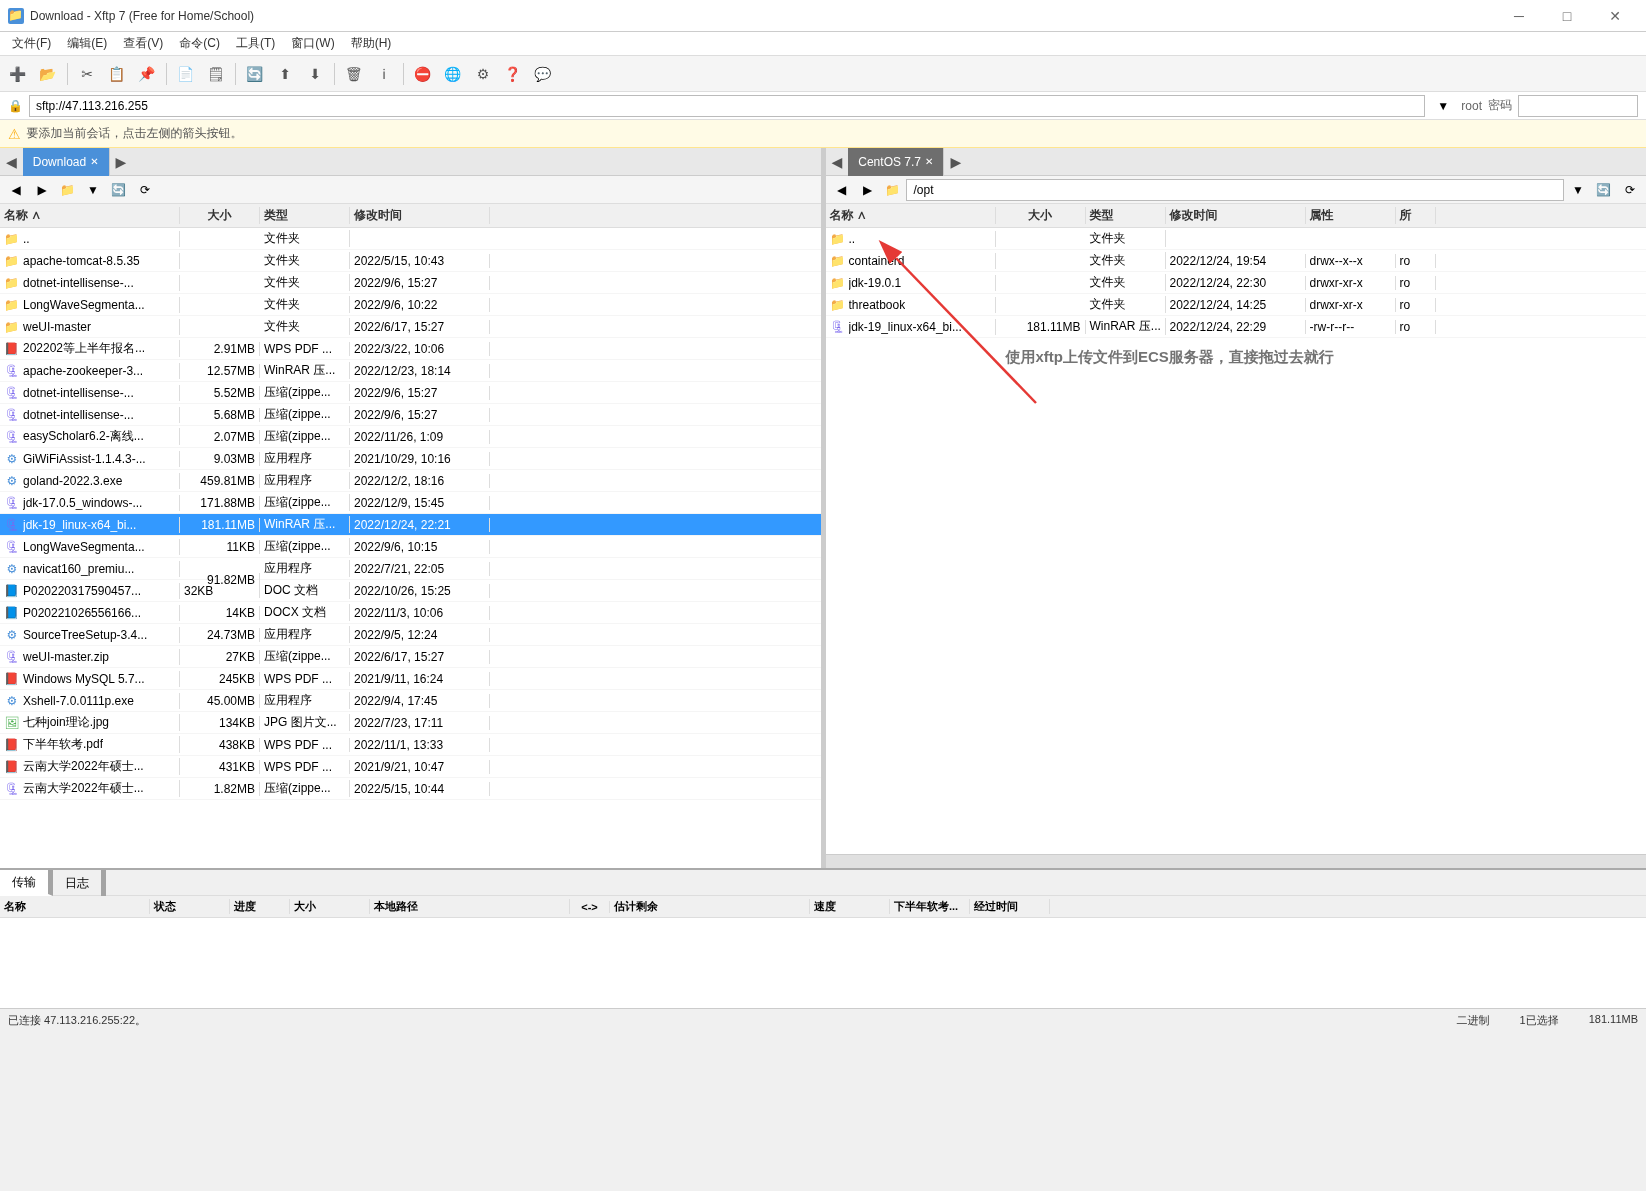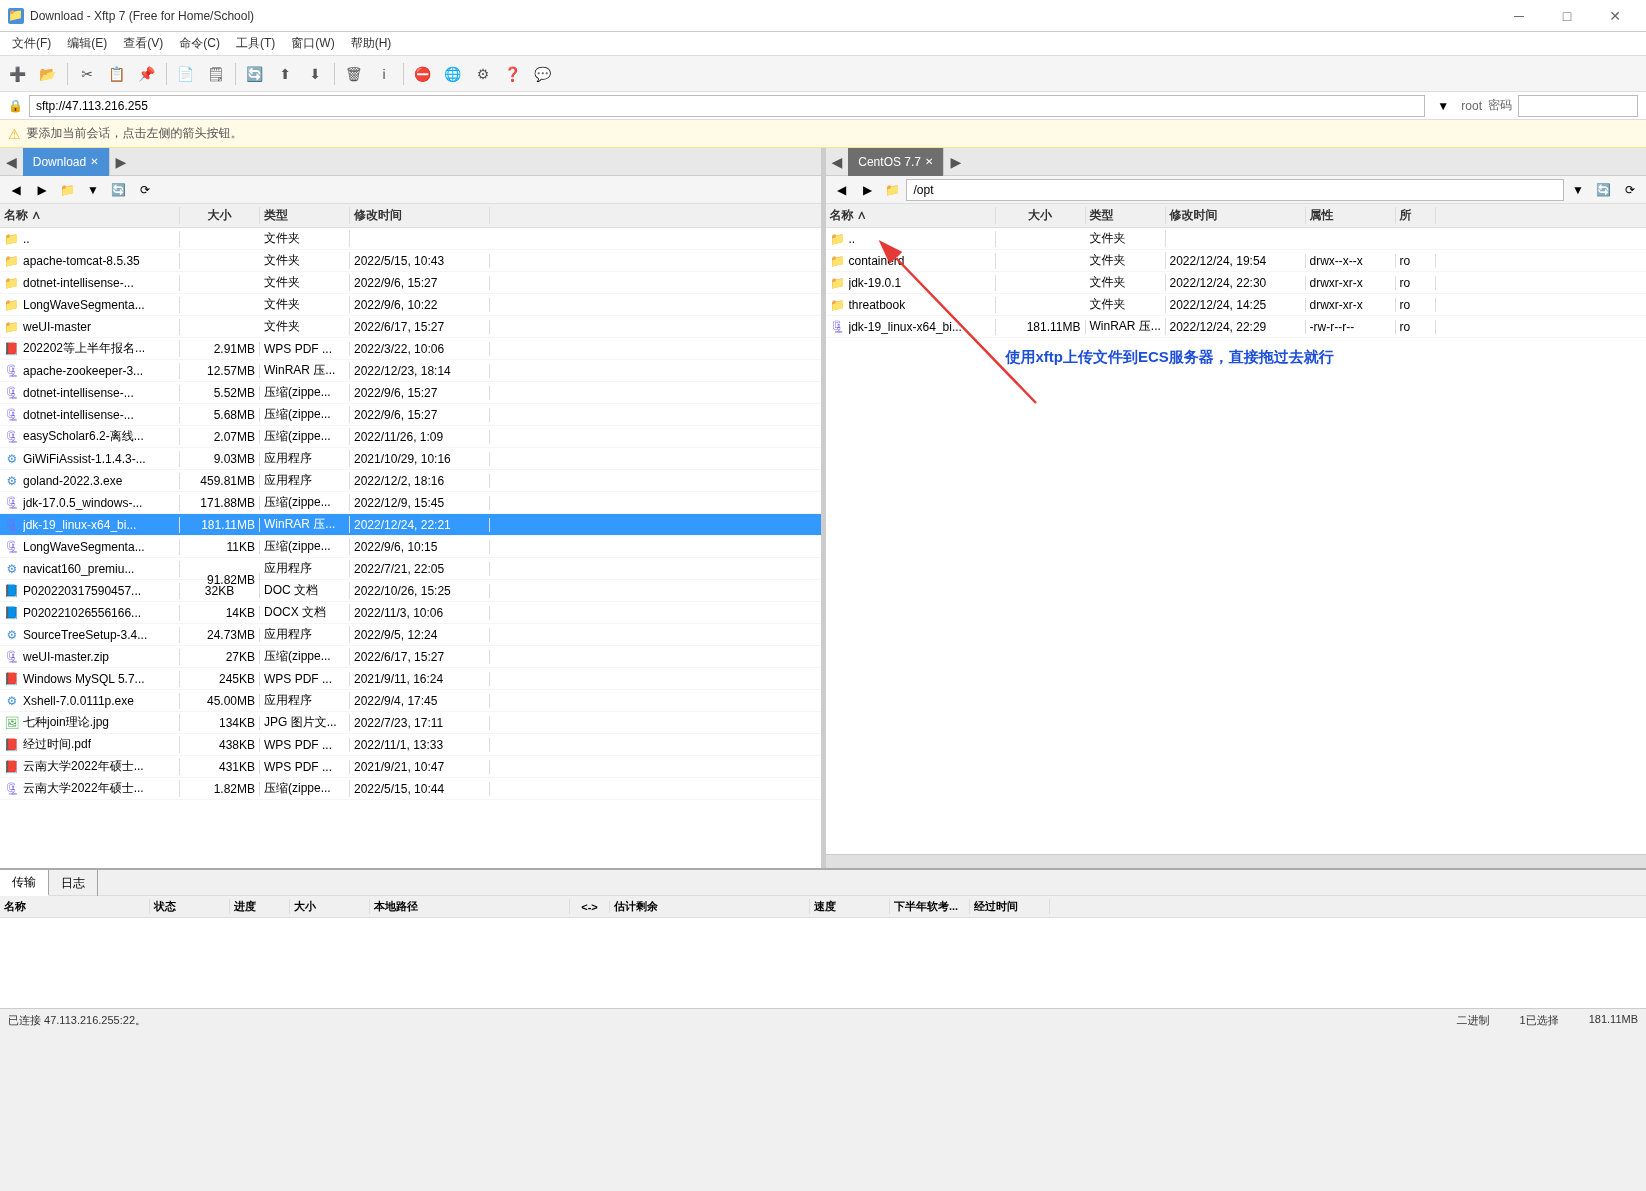--- a/index.html
+++ b/index.html
@@ -64,21 +64,21 @@
     .folder-icon { color: #f5a623; }
     .zip-icon { color: #7b68ee; }
     .exe-icon { color: #4a90d9; }
     .pdf-icon { color: #e53935; }
     .doc-icon { color: #1565c0; }
     .jpg-icon { color: #4caf50; }
 
     
     .bottom-panel { height: 140px; border-top: 2px solid #aaa; background: #fff; display: flex; flex-direction: column; }
     .bottom-tabs { display: flex; height: 26px; border-bottom: 1px solid #ddd; background: #f0f0f0; }
-    .bottom-tab { padding: 0 12px; height: 26px; display: flex; align-items: center; font-size: 12px; cursor: pointer; border-right: 1px solid #a3a3a3; }
+    .bottom-tab { padding: 0 12px; height: 26px; display: flex; align-items: center; font-size: 12px; cursor: pointer; border-right: 5px solid #a3a3a3; }
     .bottom-tab.active { background: #fff; border-bottom: 2px solid #fff; }
     .transfer-header { display: flex; align-items: center; height: 22px; background: #f0f0f0; border-bottom: 1px solid #ddd; font-size: 11px; font-weight: bold; }
     .transfer-col { padding: 0 4px; border-right: 1px solid #ddd; overflow: hidden; white-space: nowrap; }
     .tc-name { width: 150px; }
     .tc-status { width: 80px; }
     .tc-progress { width: 60px; }
     .tc-size { width: 80px; }
     .tc-local { width: 200px; }
     .tc-arrow { width: 40px; text-align: center; }
     .tc-remote { width: 200px; }
@@ -337,21 +337,21 @@
     </div>
     <div class="file-header-col col-size" style="text-align:right;width:80px;margin-top:22px;">91.82MB</div>
     <div class="file-header-col col-type" style="width:90px;">应用程序</div>
     <div class="file-header-col col-date" style="width:140px;">2022/7/21, 22:05</div>
   </div>
         <div class="file-row">
     <div class="file-header-col col-name" style="display:flex;align-items:center;gap:3px;width:180px;">
       <span class="file-icon doc-icon">📘</span>
       <span style="overflow:hidden;white-space:nowrap;text-overflow:ellipsis;max-width:140px;">P020220317590457...</span>
     </div>
-    <div class="file-header-col col-size" style="text-align:center;width:80px;">32KB</div>
+    <div class="file-header-col col-size" style="text-align:left;width:80px;">32KB</div>
     <div class="file-header-col col-type" style="width:90px;">DOC 文档</div>
     <div class="file-header-col col-date" style="width:140px;">2022/10/26, 15:25</div>
   </div>
         <div class="file-row">
     <div class="file-header-col col-name" style="display:flex;align-items:center;gap:3px;width:180px;">
       <span class="file-icon doc-icon">📘</span>
       <span style="overflow:hidden;white-space:nowrap;text-overflow:ellipsis;max-width:140px;">P020221026556166...</span>
     </div>
     <div class="file-header-col col-size" style="text-align:right;width:80px;">14KB</div>
     <div class="file-header-col col-type" style="width:90px;">DOCX 文档</div>
@@ -398,21 +398,21 @@
       <span class="file-icon jpg-icon">🖼</span>
       <span style="overflow:hidden;white-space:nowrap;text-overflow:ellipsis;max-width:140px;">七种join理论.jpg</span>
     </div>
     <div class="file-header-col col-size" style="text-align:right;width:80px;">134KB</div>
     <div class="file-header-col col-type" style="width:90px;">JPG 图片文...</div>
     <div class="file-header-col col-date" style="width:140px;">2022/7/23, 17:11</div>
   </div>
         <div class="file-row">
     <div class="file-header-col col-name" style="display:flex;align-items:center;gap:3px;width:180px;">
       <span class="file-icon pdf-icon">📕</span>
-      <span style="overflow:hidden;white-space:nowrap;text-overflow:ellipsis;max-width:140px;">经过时间.pdf</span>
+      <span style="overflow:hidden;white-space:nowrap;text-overflow:ellipsis;max-width:140px;">下半年软考.pdf</span>
     </div>
     <div class="file-header-col col-size" style="text-align:right;width:80px;">438KB</div>
     <div class="file-header-col col-type" style="width:90px;">WPS PDF ...</div>
     <div class="file-header-col col-date" style="width:140px;">2022/11/1, 13:33</div>
   </div>
         <div class="file-row">
     <div class="file-header-col col-name" style="display:flex;align-items:center;gap:3px;width:180px;">
       <span class="file-icon pdf-icon">📕</span>
       <span style="overflow:hidden;white-space:nowrap;text-overflow:ellipsis;max-width:140px;">云南大学2022年硕士...</span>
     </div>
@@ -512,21 +512,21 @@
     </div>
     <div class="file-header-col" style="text-align:right;width:90px;">181.11MB</div>
     <div class="file-header-col" style="width:80px;">WinRAR 压...</div>
     <div class="file-header-col" style="width:140px;">2022/12/24, 22:29</div>
     <div class="file-header-col" style="width:90px;">-rw-r--r--</div>
     <div class="file-header-col" style="width:40px;">ro</div>
   </div>
       </div>
 
     <div style="position:absolute; top:200px; left:180px; pointer-events:none;">
-      <span style="color:#1d4ed8; font-size:15px; font-weight:bold;">使用xftp上传文件到ECS服务器，直接拖过去就行</span>
+      <span style="color:#737373; font-size:15px; font-weight:bold;">使用xftp上传文件到ECS服务器，直接拖过去就行</span>
     </div>
 
     <svg style="position:absolute; top:80px; left:30px; pointer-events:none;" width="220" height="200">
       <defs>
         <marker id="arrowhead" markerWidth="10" markerHeight="7" refX="0" refY="3.5" orient="auto">
           <polygon points="0 0, 10 3.5, 0 7" fill="#e53935"></polygon>
         </marker>
       </defs>
       <line x1="180" y1="175" x2="40" y2="30" stroke="#e53935" stroke-width="2.5" marker-end="url(#arrowhead)"></line>
     </svg>

